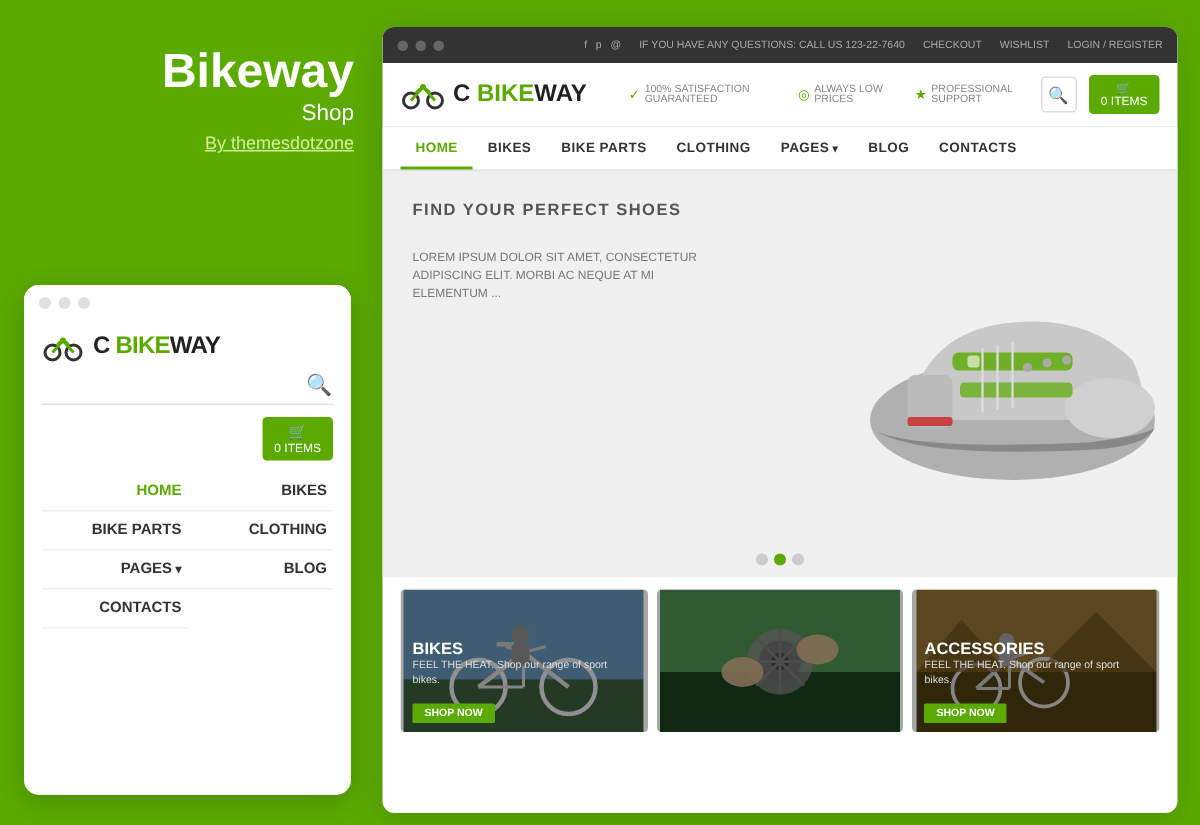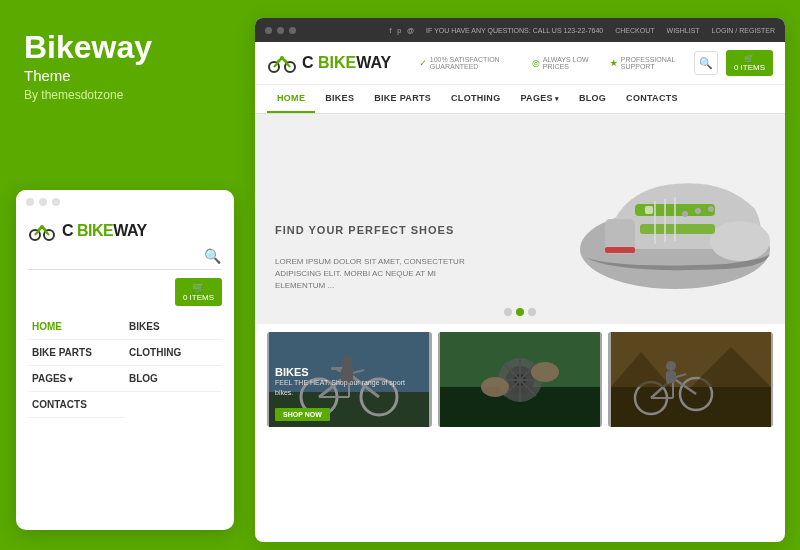--- a/index.html
+++ b/index.html
@@ -11,38 +11,40 @@
       background: #5aaa00;
     }
 
     
     .left-panel {
       position: absolute;
       left: 0; top: 0;
       width: 248px;
       height: 408px;
       background: #5aaa00;
-      padding: 30px 24px;
+      padding: 30px 12px;
+      text-align: right;
     }
     .brand-title {
       font-size: 32px;
       font-weight: 900;
       color: #fff;
       line-height: 1.1;
     }
     .brand-sub {
       font-size: 15px;
       font-weight: 400;
       color: #fff;
       margin-top: 2px;
     }
     .brand-by {
       font-size: 12px;
       color: #d4ef99;
       margin-top: 4px;
+      text-decoration: underline;
     }
 
     
     .mobile-mockup {
       position: absolute;
       left: 16px;
       top: 190px;
       width: 218px;
       height: 340px;
       background: #fff;
@@ -249,25 +251,25 @@
       color: #5aaa00;
     }
     .desktop-nav-item.has-arrow::after {
       content: ' ▾';
       font-size: 7px;
     }
 
     
     .hero {
       background: #f0f0f0;
-      height: 210px;
+      height: 271px;
       position: relative;
       overflow: hidden;
       display: flex;
-      align-items: flex-end;
+      align-items: flex-start;
     }
     .hero-content {
       padding: 20px 20px;
       flex: 1;
       z-index: 2;
     }
     .hero-subtitle {
       font-size: 11px;
       text-transform: uppercase;
       color: #555;
@@ -389,21 +391,21 @@
       text-transform: uppercase;
       border-radius: 1px;
       cursor: pointer;
     }
   </style>
 </head>
 <body>
 
 <div class="left-panel">
   <div class="brand-title">Bikeway</div>
-  <div class="brand-sub">Theme</div>
+  <div class="brand-sub">Shop</div>
   <div class="brand-by">By themesdotzone</div>
 
   <div class="mobile-mockup">
     <div class="mockup-dots">
       <div class="mockup-dot"></div>
       <div class="mockup-dot"></div>
       <div class="mockup-dot"></div>
     </div>
     <div class="mockup-body">
       <div class="mockup-logo">
@@ -619,15 +621,20 @@
           <line x1="62" y1="46" x2="75" y2="42" stroke="#aaa" stroke-width="2"></line>
 
           <circle cx="60" cy="34" r="5" fill="#999"></circle>
           <rect x="55" y="39" width="10" height="12" rx="3" fill="#999"></rect>
 
           <polygon points="0,55 30,20 60,55" fill="#5a4515" opacity="0.6"></polygon>
           <polygon points="80,55 120,15 160,55" fill="#5a4515" opacity="0.6"></polygon>
         </svg>
       </div>
       <div class="cat-card-overlay"></div>
+      <div class="cat-card-content">
+        <div class="cat-card-title">ACCESSORIES</div>
+        <div class="cat-card-desc">FEEL THE HEAT. Shop our range of sport bikes.</div>
+        <div class="cat-card-btn">SHOP NOW</div>
+      </div>
     </div>
   </div>
 </div>
 
 </body></html>

